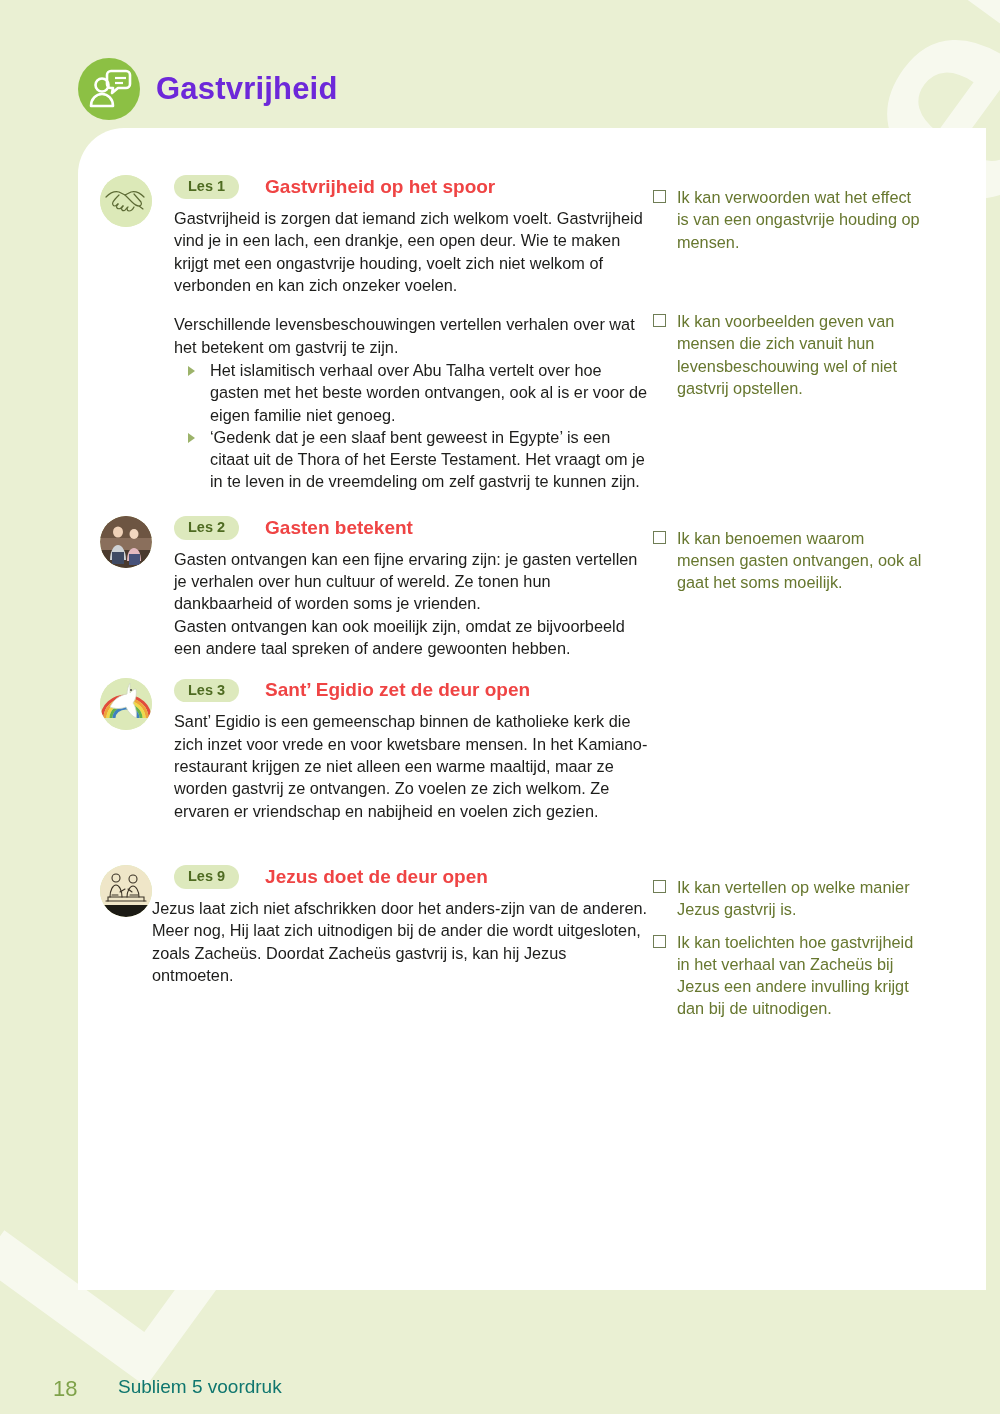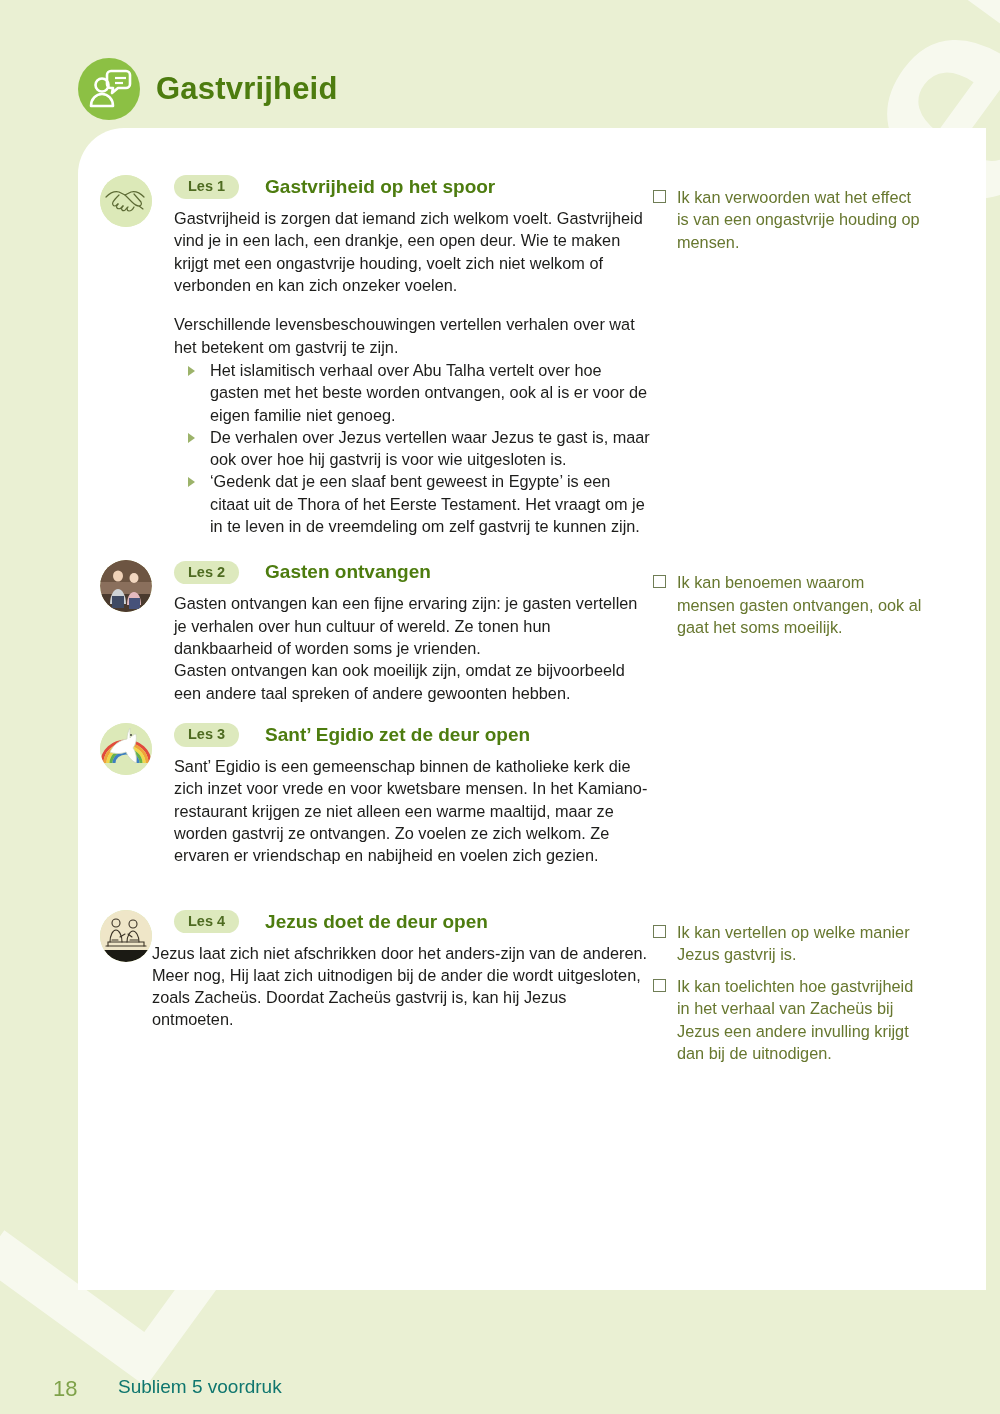--- a/index.html
+++ b/index.html
@@ -43,21 +43,21 @@
   }
   #header-icon {
     width: 62px; height: 62px;
     border-radius: 50%;
     background: #8cc044;
     display: flex; align-items: center; justify-content: center;
   }
   #header-title {
     font-size: 31px;
     font-weight: bold;
-    color: #4d7c0f;
+    color: #6d28d9;
     letter-spacing: 0.2px;
   }
 
   
   #card {
     position: absolute;
     left: 78px;
     top: 128px;
     width: 908px;
     height: 1162px;
@@ -109,21 +109,21 @@
     font-size: 14.5px;
     font-weight: bold;
     border-radius: 13px;
     padding: 4px 14px 5px 14px;
     line-height: 1;
   }
   .les-title {
     margin-left: 26px;
     font-size: 19px;
     font-weight: bold;
-    color: #4d7c0f;
+    color: #ef4444;
     white-space: nowrap;
   }
 
   .lesson-text {
     font-size: 16.3px;
     line-height: 1.37;
     color: #1d1d1b;
   }
   .lesson-text p { margin: 0; }
   .lesson-text p.gap { margin-top: 17px; }
@@ -230,29 +230,32 @@
       <div class="lesson-body">
         <div class="lesson-head">
           <span class="les-badge">Les 1</span>
           <span class="les-title">Gastvrijheid op het spoor</span>
         </div>
         <div class="lesson-text">
           <p>Gastvrijheid is zorgen dat iemand zich welkom voelt. Gastvrijheid vind je in een lach, een drankje, een open deur. Wie te maken krijgt met een ongastvrije houding, voelt zich niet welkom of verbonden en kan zich onzeker voelen.</p>
           <p class="gap">Verschillende levensbeschouwingen vertellen verhalen over wat het betekent om gastvrij te zijn.</p>
           <ul class="bullets">
             <li><span class="tri"></span><span>Het islamitisch verhaal over Abu Talha vertelt over hoe gasten met het beste worden ontvangen, ook al is er voor de eigen familie niet genoeg.</span></li>
-            <li><span class="tri"></span><span>De verhalen over Jezus vertellen waar Jezus te gast is, maar ook over hoe hij gastvrij is voor wie uitgesloten is.</span></li>
             <li><span class="tri"></span><span>‘Gedenk dat je een slaaf bent geweest in Egypte’ is een citaat uit de Thora of het Eerste Testament. Het vraagt om je in te leven in de vreemdeling om zelf gastvrij te kunnen zijn.</span></li>
           </ul>
         </div>
       </div>
       <div class="goals">
         <div class="goal" style="margin-bottom:57px;">
           <span class="goal-box"></span>
           <span class="goal-text">Ik kan verwoorden wat het effect is van een ongastvrije houding op mensen.</span>
+        </div>
+        <div class="goal">
+          <span class="goal-box"></span>
+          <span class="goal-text">Ik kan voorbeelden geven van mensen die zich vanuit hun levensbeschouwing wel of niet gastvrij opstellen.</span>
         </div>
       </div>
     </div>
 
     <div class="lesson" style="">
       <div class="lesson-icon">
         <svg viewBox="0 0 52 52" aria-hidden="true">
           <defs>
               <clipPath id="c2">
                 <circle cx="26" cy="26" r="26"></circle>
@@ -267,21 +270,21 @@
             <rect x="12" y="36" width="12" height="12" fill="#3f4a63"></rect>
             <ellipse cx="34" cy="18" rx="4.5" ry="5" fill="#f2d7c0"></ellipse>
             <path d="M27 45c0-8 3-13 7-13s7 5 7 13z" fill="#e3b9bf"></path>
             <rect x="29" y="38" width="11" height="11" fill="#46527a"></rect>
           </g>
         </svg>
       </div>
       <div class="lesson-body">
         <div class="lesson-head">
           <span class="les-badge">Les 2</span>
-          <span class="les-title">Gasten ontvangen</span>
+          <span class="les-title">Gasten betekent</span>
         </div>
         <div class="lesson-text">
           <p style="white-space:pre-line">Gasten ontvangen kan een fijne ervaring zijn: je gasten vertellen je verhalen over hun cultuur of wereld. Ze tonen hun dankbaarheid of worden soms je vrienden.
 Gasten ontvangen kan ook moeilijk zijn, omdat ze bijvoorbeeld een andere taal spreken of andere gewoonten hebben.</p>
         </div>
       </div>
       <div class="goals">
         <div class="goal">
           <span class="goal-box"></span>
           <span class="goal-text">Ik kan benoemen waarom mensen gasten ontvangen, ook al gaat het soms moeilijk.</span>
@@ -339,21 +342,21 @@
               <circle cx="33" cy="14" r="4"></circle>
               <path d="M27 32c0-6 3-11 6-11s6 5 6 11"></path>
               <path d="M20 27l5-3M32 27l-4-3"></path>
               <path d="M12 30h6M30 30h8"></path>
             </g>
           </g>
         </svg>
       </div>
       <div class="lesson-body">
         <div class="lesson-head">
-          <span class="les-badge">Les 4</span>
+          <span class="les-badge">Les 9</span>
           <span class="les-title">Jezus doet de deur open</span>
         </div>
         <div class="lesson-text" style="margin-left:-22px;">
           <p>Jezus laat zich niet afschrikken door het anders-zijn van de anderen. Meer nog, Hij laat zich uitnodigen bij de ander die wordt uitgesloten, zoals Zacheüs. Doordat Zacheüs gastvrij is, kan hij Jezus ontmoeten.</p>
         </div>
       </div>
       <div class="goals">
         <div class="goal" style="margin-bottom:10px;">
           <span class="goal-box"></span>
           <span class="goal-text">Ik kan vertellen op welke manier Jezus gastvrij is.</span>

